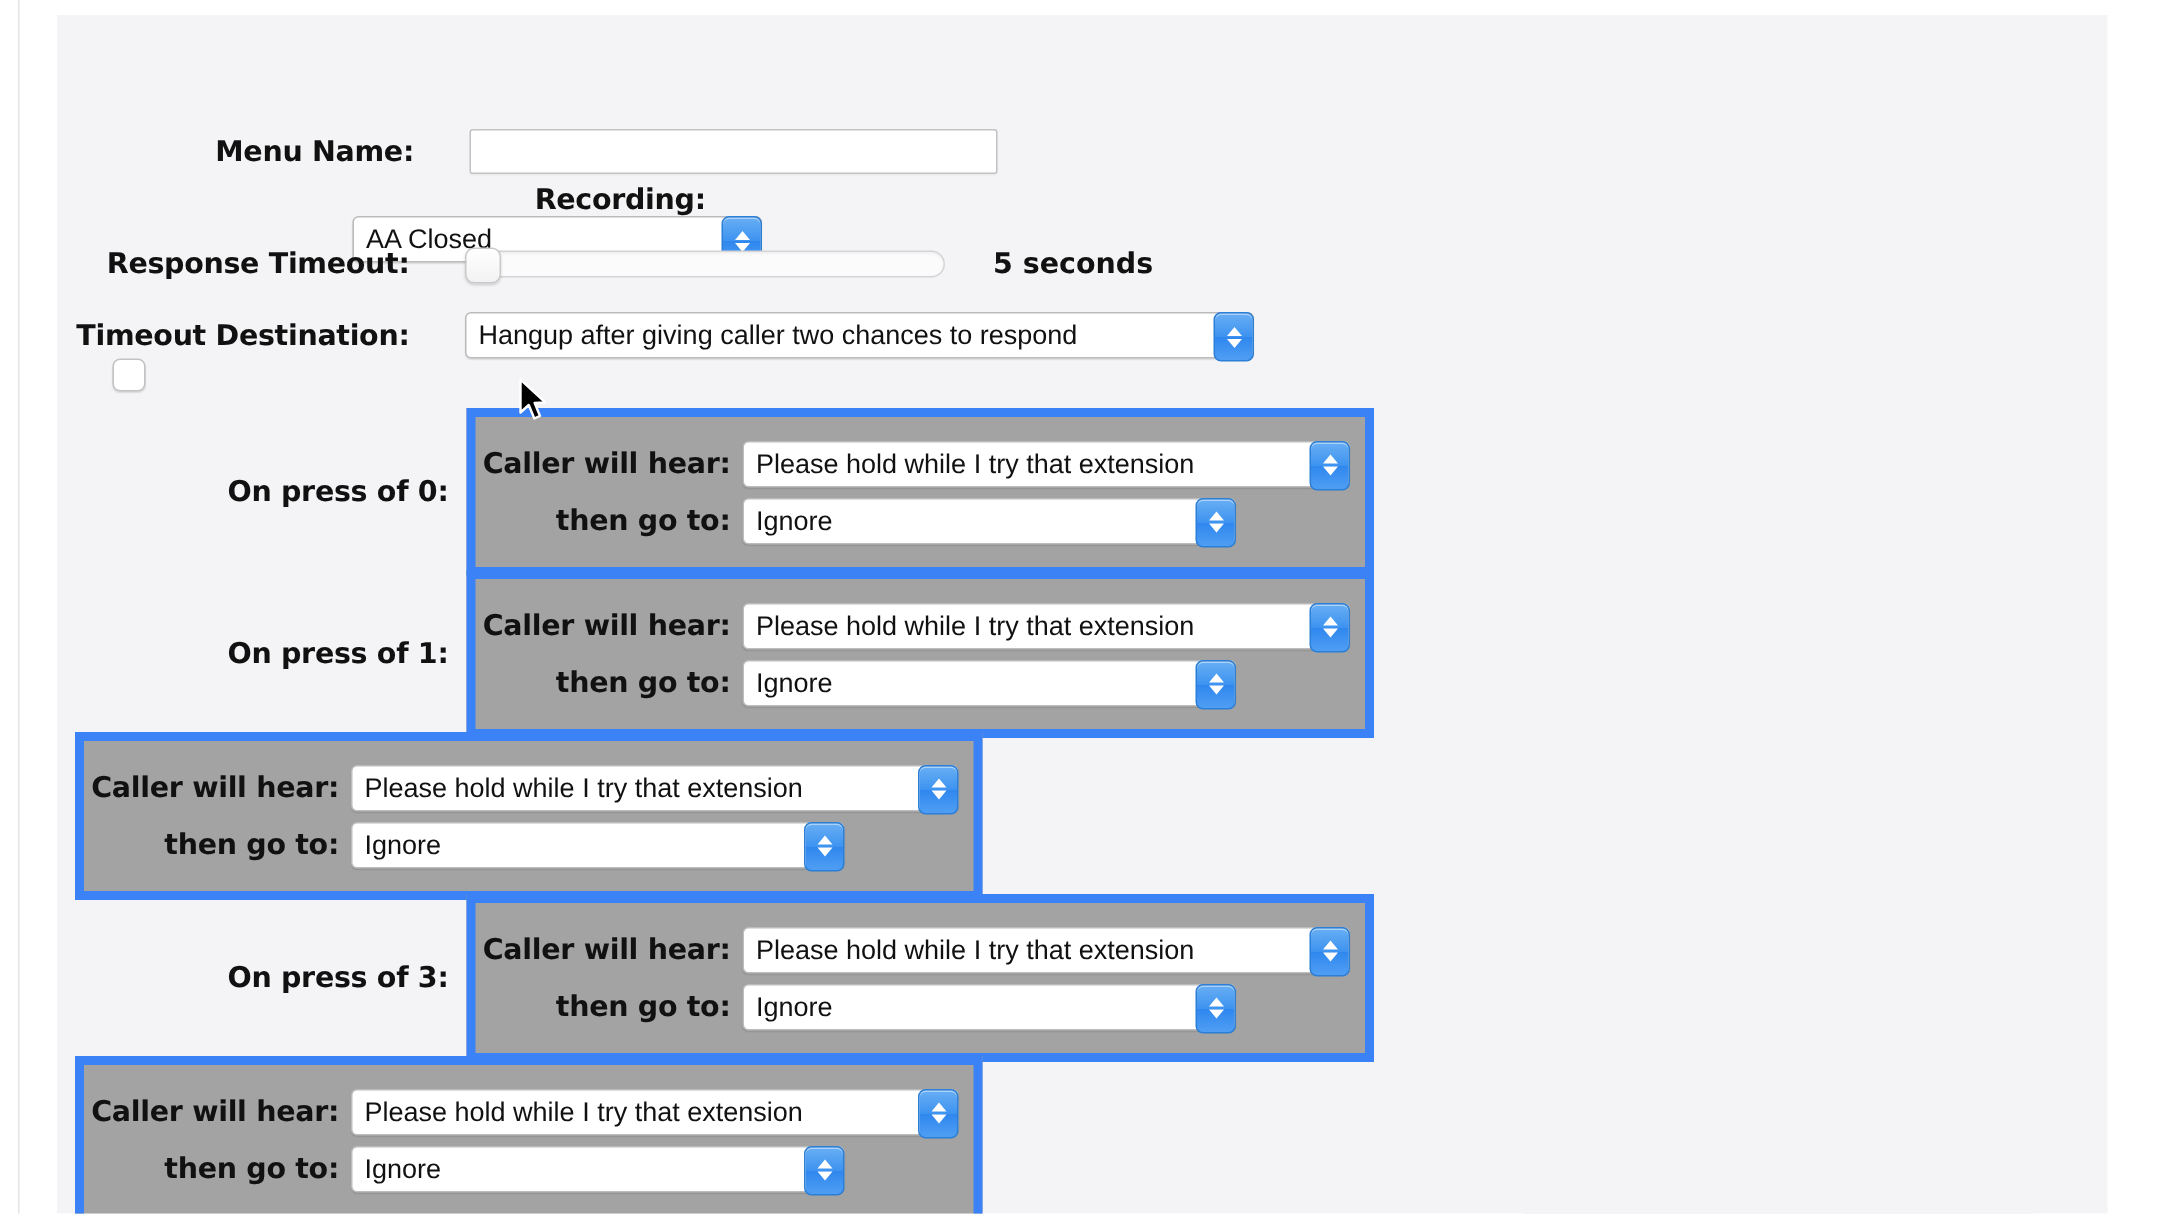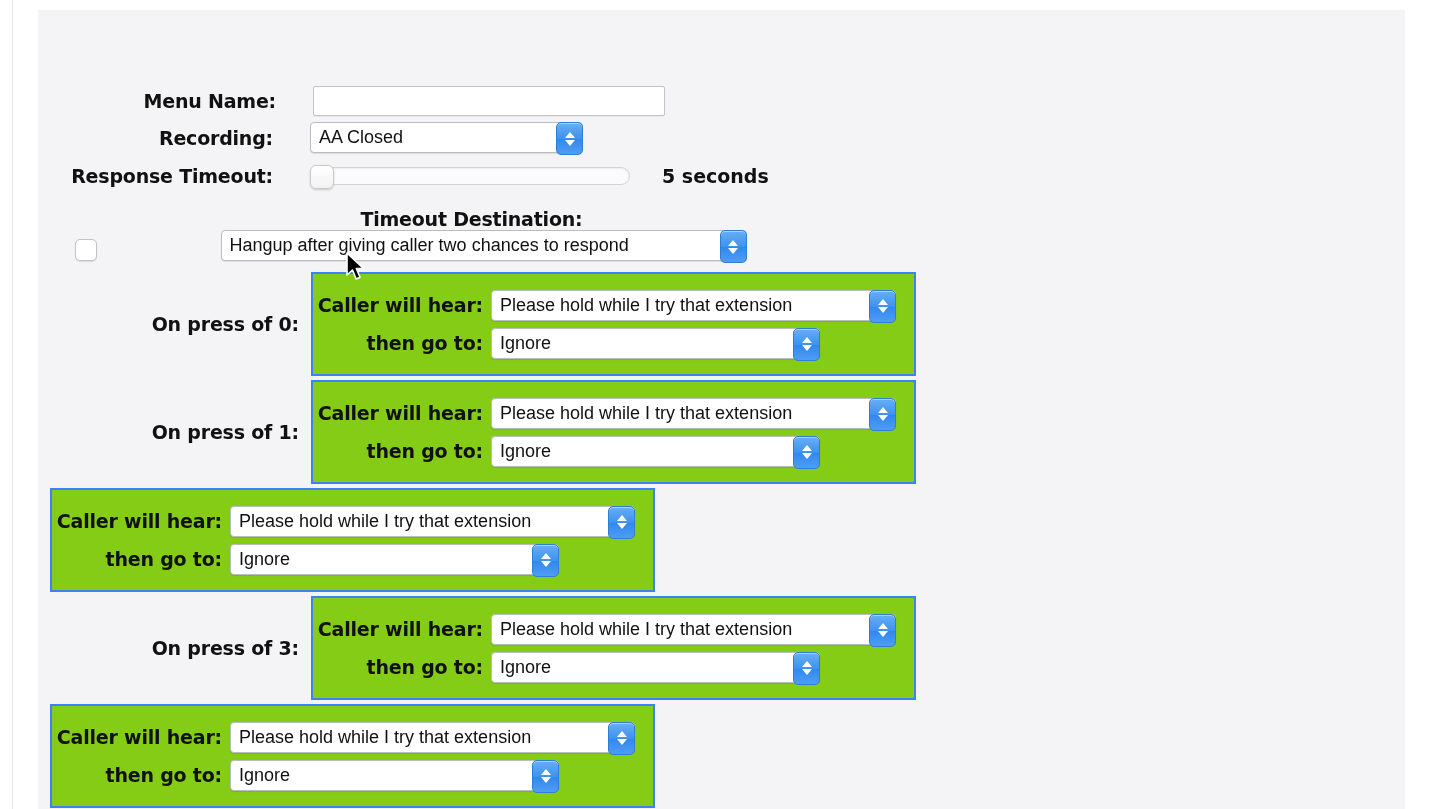--- a/index.html
+++ b/index.html
@@ -167,22 +167,22 @@
   .keylabel {
     font-family: "DejaVu Sans", sans-serif;
     font-weight: bold;
     font-size: 19px;
     color: #111111;
     text-align: right;
     white-space: nowrap;
     letter-spacing: -0.2px;
   }
   .keypanel {
-    background: #84cc16;
-    border: 2px solid #3b82f6;
+    background: #a3a3a3;
+    border: 6px solid #3b82f6;
     width: 605px;
     padding: 12px 0 12px 0;
   }
   .keyline {
     display: flex;
     align-items: center;
     height: 38px;
   }
   .keyline .kl {
     font-family: "DejaVu Sans", sans-serif;
@@ -212,41 +212,41 @@
 
   <div class="page-body">
 
     <div class="form-area">
 
       <div class="frow" style="left:0; top:76px; width:630px;justify-content:center;">
         <div class="flabel" style="width:235px;">Menu Name:</div>
         <input class="textinput" type="text" style="margin-left: 37px; width: 352px;" placeholder="">
       </div>
 
-      <div class="frow" style="left:0; top:112px; width:630px;">
+      <div class="frow" style="left:0; top:112px; width:630px;flex-direction:column;">
         <div class="flabel" style="width:235px;">Recording:</div>
         <div class="popup" style="margin-left:37px; width:273px;">
           <span class="ptext">AA Closed</span>
           <span class="pbtn">
             <i class="chev up"></i>
               <i class="chev down"></i>
           </span>
         </div>
       </div>
 
       <div class="frow" style="left:0; top:155px; width:760px;">
         <div class="flabel" style="width:235px;">Response Timeout:</div>
         <div class="slider" style="margin-left:37px;">
           <span class="track"></span>
           <span class="thumb" style="left: 0px;"></span>
         </div>
         <div class="slider-value" style="margin-left:32px;">5 seconds</div>
       </div>
 
-      <div class="frow" style="left:12px; top:198px; width:830px;flex-direction:column;">
+      <div class="frow" style="left:0; top:198px; width:830px;">
         <div class="flabel" style="width:235px;">Timeout Destination:</div>
         <div class="popup" style="margin-left:37px; width:526px;">
           <span class="ptext">Hangup after giving caller two chances to respond</span>
           <span class="pbtn">
             <i class="chev up"></i>
               <i class="chev down"></i>
           </span>
         </div>
       </div>
 

